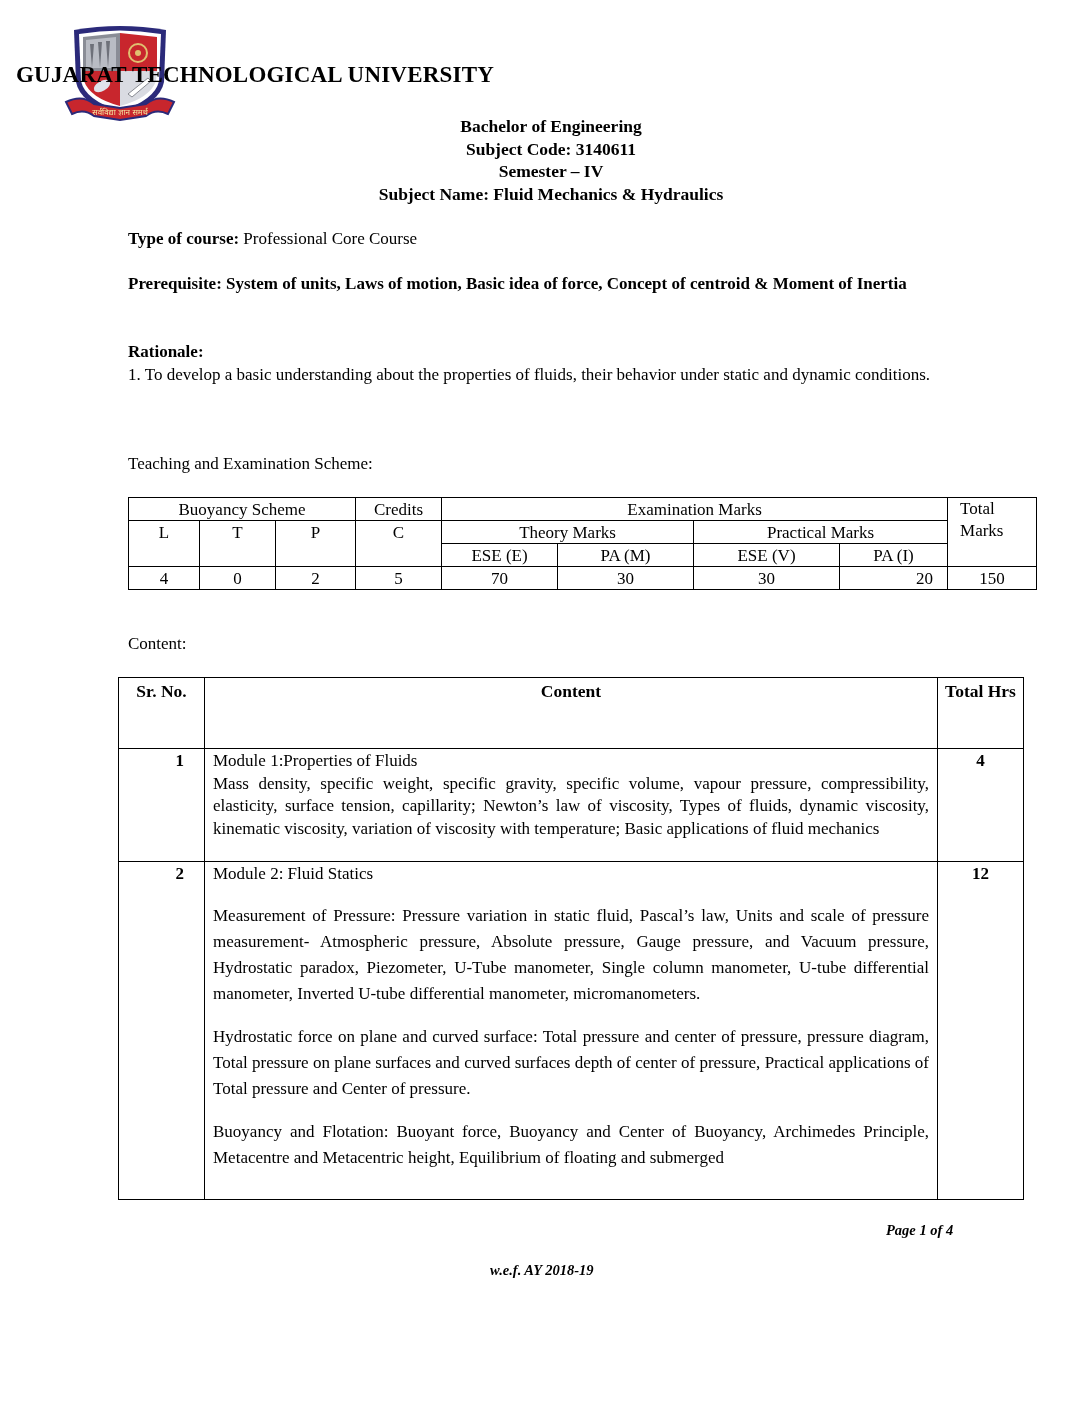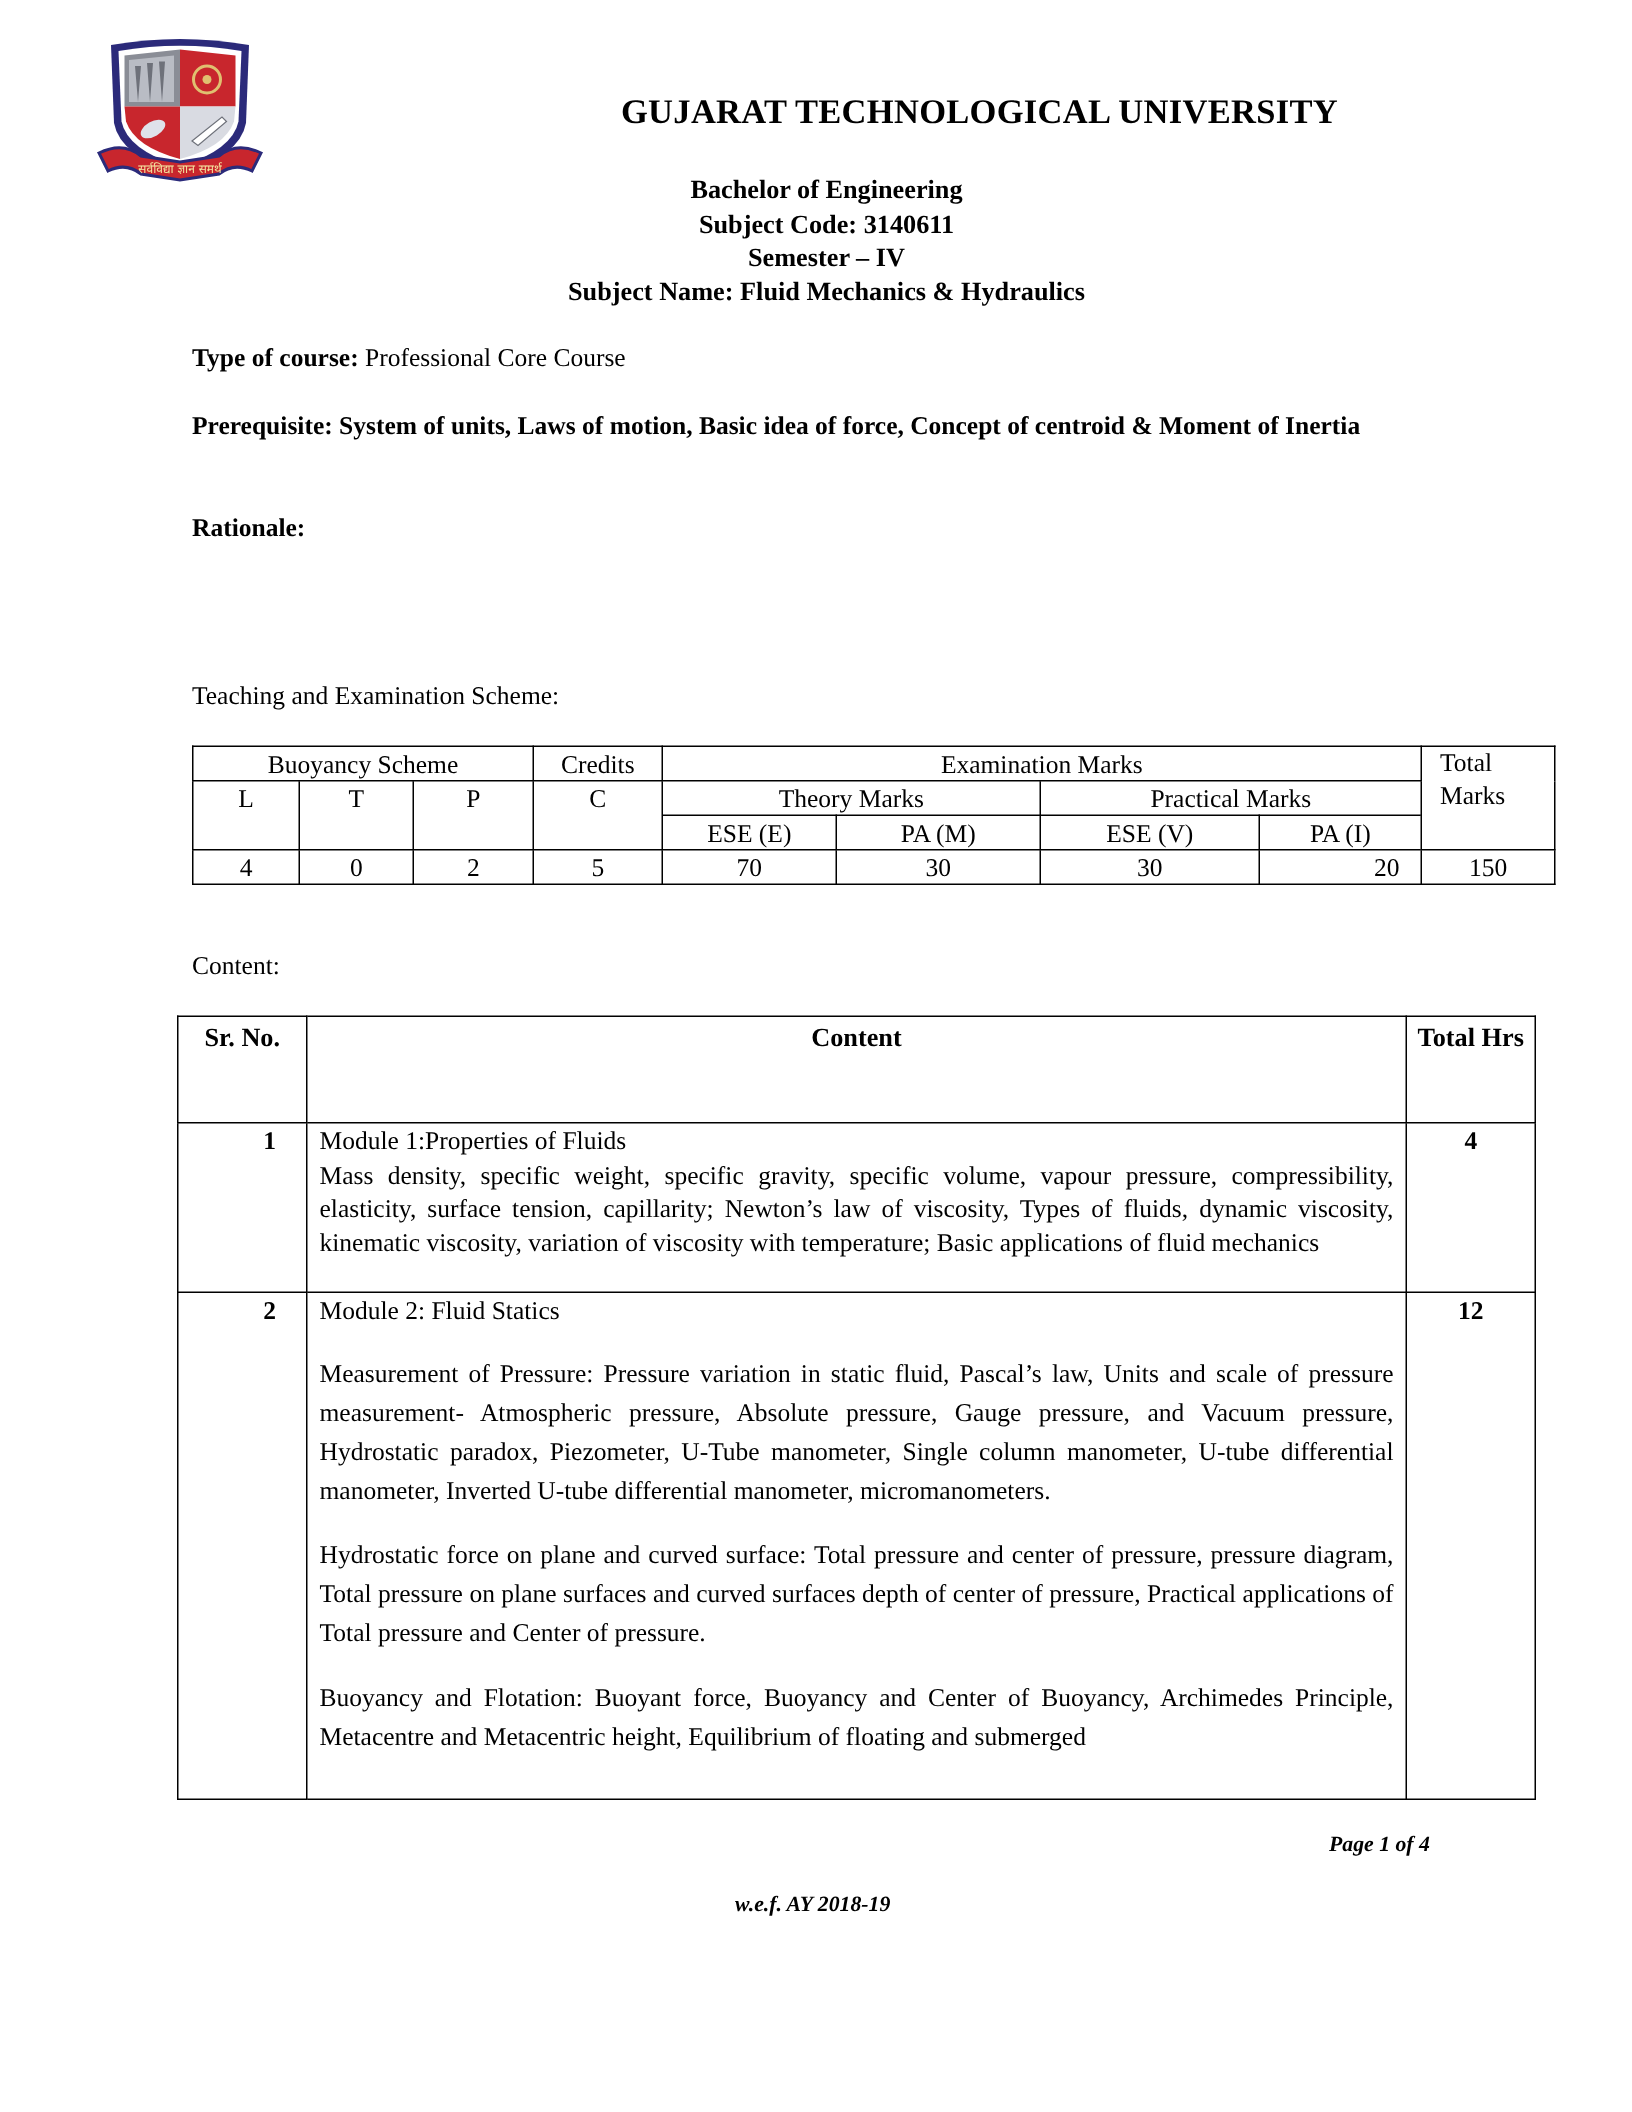--- a/index.html
+++ b/index.html
@@ -3,21 +3,21 @@
 <meta charset="utf-8">
 <style>
   html, body { margin: 0; padding: 0; background: #ffffff; }
   body { width: 1088px; height: 1408px; position: relative; overflow: hidden;
          font-family: "Liberation Serif", "DejaVu Serif", serif; color: #000; }
   .abs { position: absolute; }
 
   
   #logo { left: 64px; top: 24px; width: 112px; height: 106px; }
 
-  .uni-title { left: 0; width: 892px; top: 62px; text-align: right;
+  .uni-title { left: 0; width: 892px; top: 62px; text-align: left;
                font-weight: bold; font-size: 23px; letter-spacing: 0.2px; padding-left: 16px; box-sizing: border-box; }
   .sub-block { left: 0; width: 1102px; top: 115px; text-align: center; font-weight: bold; font-size: 17.5px; line-height: 22.5px; }
 
   .para { left: 128px; width: 848px; font-size: 17px; line-height: 22.5px; }
   .para b { font-weight: bold; }
   .justify { text-align: justify; }
 
   
   table.scheme { position: absolute; left: 128px; top: 497px; width: 908px;
                  border-collapse: collapse; font-size: 17px; table-layout: fixed; }
@@ -79,20 +79,21 @@
   <span>Professional Core Course</span>
 </div>
 
 <div class="abs para" style="top:273px; width:830px; font-weight:bold;">
   <span>Prerequisite:</span>
   <span>System of units, Laws of motion, Basic idea of force, Concept of centroid &amp; Moment of Inertia</span>
 </div>
 
 <div class="abs para" style="top:341px;">
   <div style="font-weight:bold;">Rationale:</div>
+  <div class="justify">1. To develop a basic understanding about the properties of fluids, their behavior under static and dynamic conditions.</div>
 </div>
 
 <div class="abs para" style="top:453px; font-weight:normal;">Teaching and Examination Scheme:</div>
 
 <table class="scheme">
   <colgroup>
     <col style="width:71px">
       <col style="width:76px">
       <col style="width:80px">
       <col style="width:86px">

